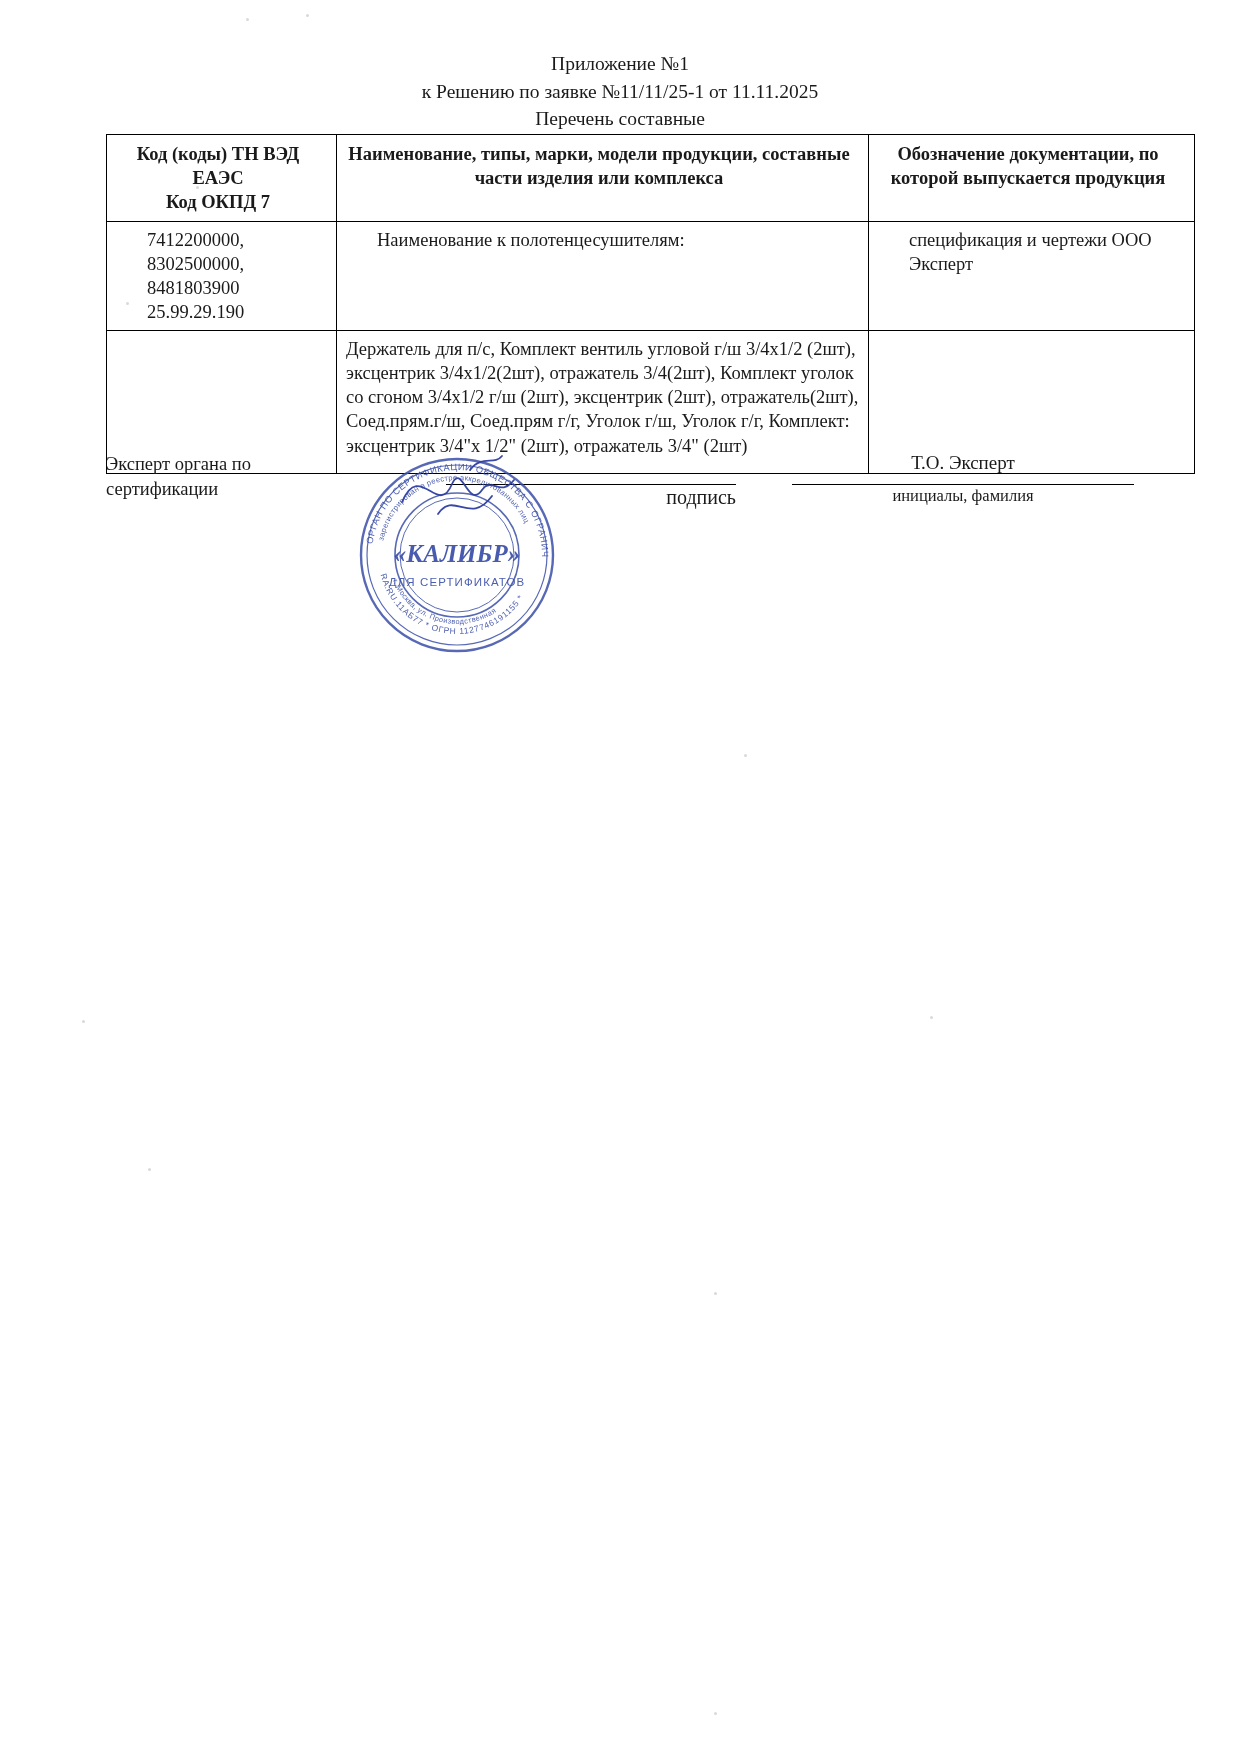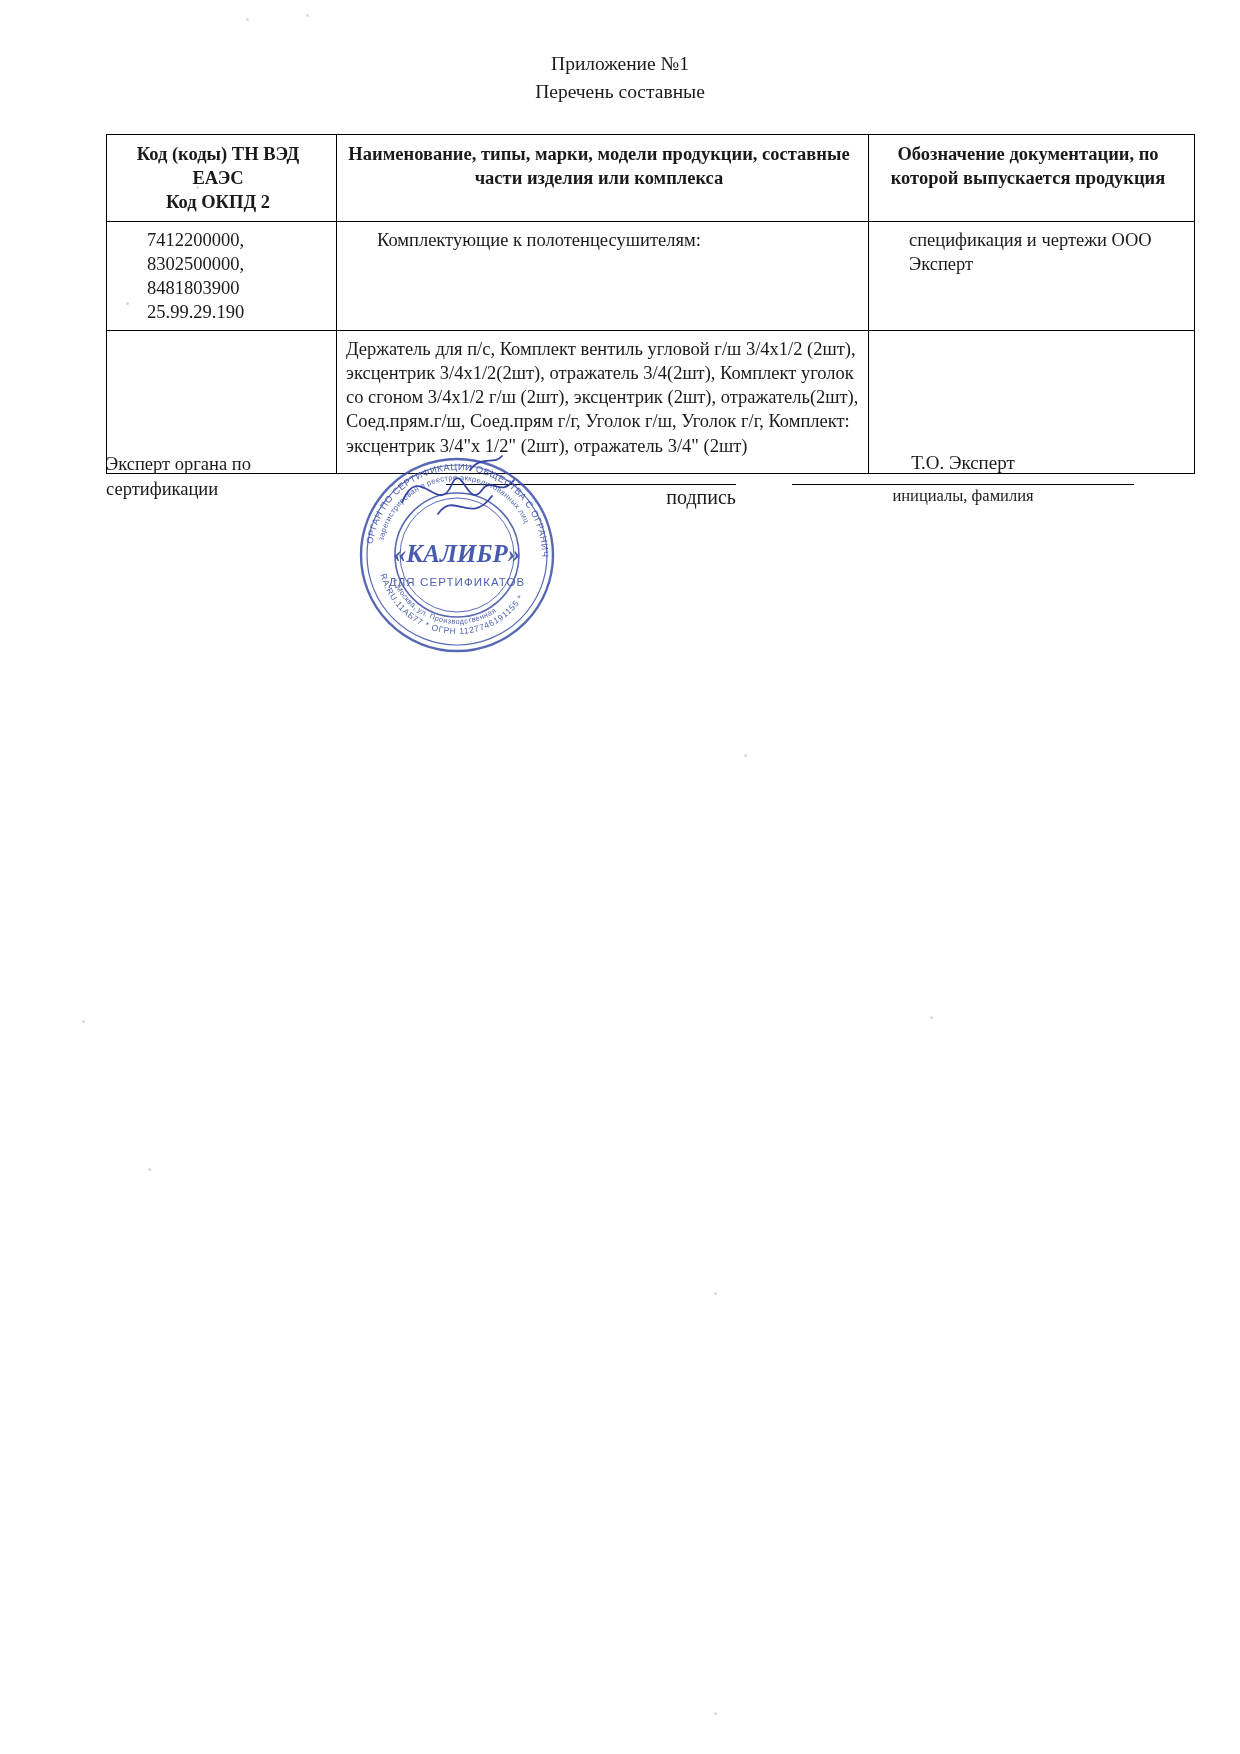--- a/index.html
+++ b/index.html
@@ -145,39 +145,40 @@
     opacity: .55;
   }
 </style>
 </head>
 <body>
 
 <div class="page">
 
   <div class="doc-header">
     <div>Приложение №1</div>
+    <div>к Решению по заявке №11/11/25-1 от 11.11.2025</div>
     <div>Перечень составные</div>
   </div>
 
   <table class="product-table">
     <thead>
       <tr>
         <th class="col-code">
           <span class="hdr-line">Код (коды) ТН ВЭД</span>
           <span class="hdr-line">ЕАЭС</span>
-          <span class="hdr-line">Код ОКПД 2</span>
+          <span class="hdr-line">Код ОКПД 7</span>
         </th>
         <th class="col-name">Наименование, типы, марки, модели продукции, составные части изделия или комплекса</th>
         <th class="col-doc">Обозначение документации, по которой выпускается продукция</th>
       </tr>
     </thead>
     <tbody>
       <tr class="row1">
         <td class="cell-code">7412200000, 8302500000, 8481803900 25.99.29.190</td>
-        <td class="cell-name">Комплектующие к полотенцесушителям:</td>
+        <td class="cell-name">Наименование к полотенцесушителям:</td>
         <td class="cell-doc">спецификация и чертежи ООО Эксперт</td>
       </tr>
       <tr class="row2">
         <td class="cell-code"></td>
         <td class="cell-name">Держатель для п/с, Комплект вентиль угловой   г/ш   3/4х1/2 (2шт), эксцентрик 3/4х1/2(2шт), отражатель 3/4(2шт), Комплект уголок со сгоном 3/4х1/2 г/ш (2шт), эксцентрик (2шт), отражатель(2шт), Соед.прям.г/ш, Соед.прям г/г, Уголок г/ш, Уголок г/г, Комплект: эксцентрик 3/4"х 1/2" (2шт), отражатель 3/4"   (2шт)</td>
         <td class="cell-doc"></td>
       </tr>
     </tbody>
   </table>
 

